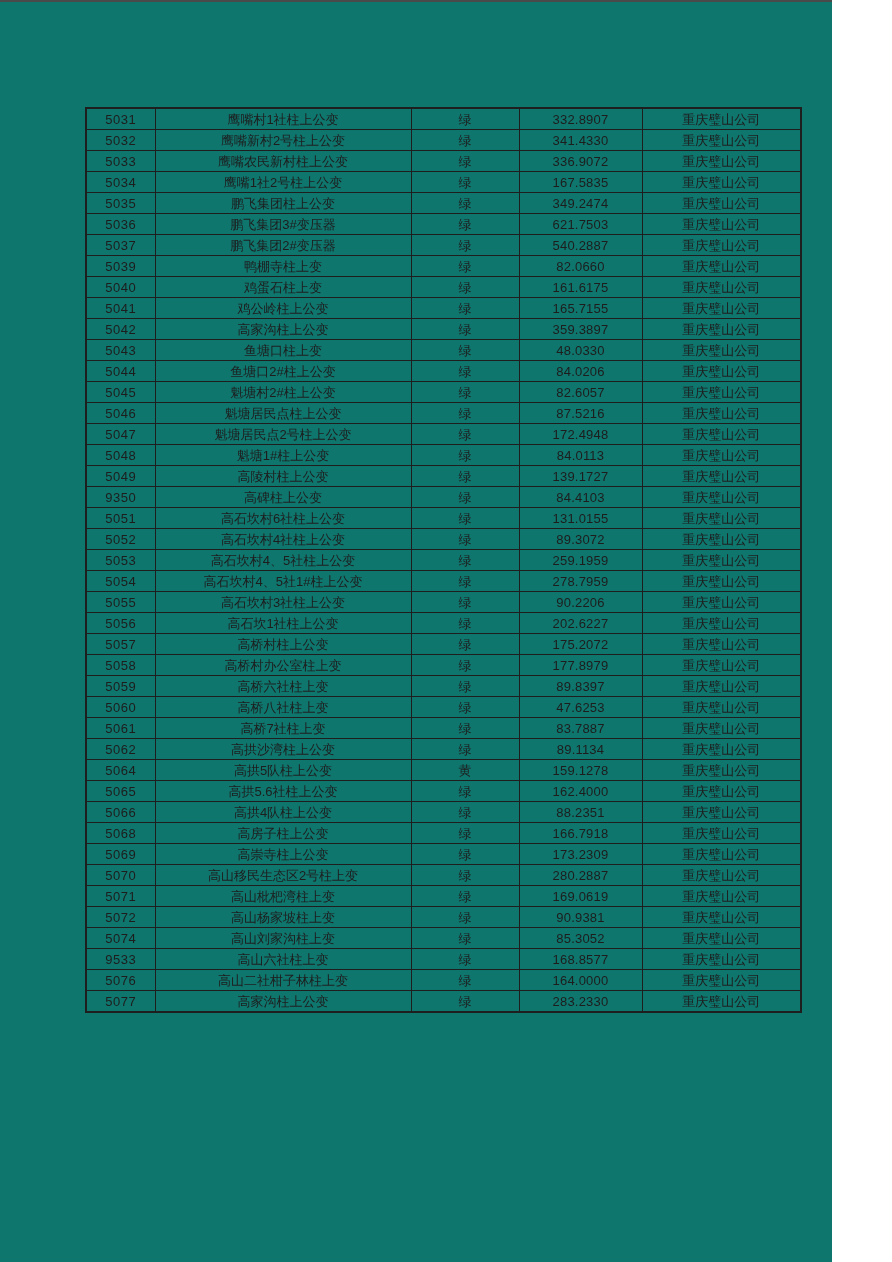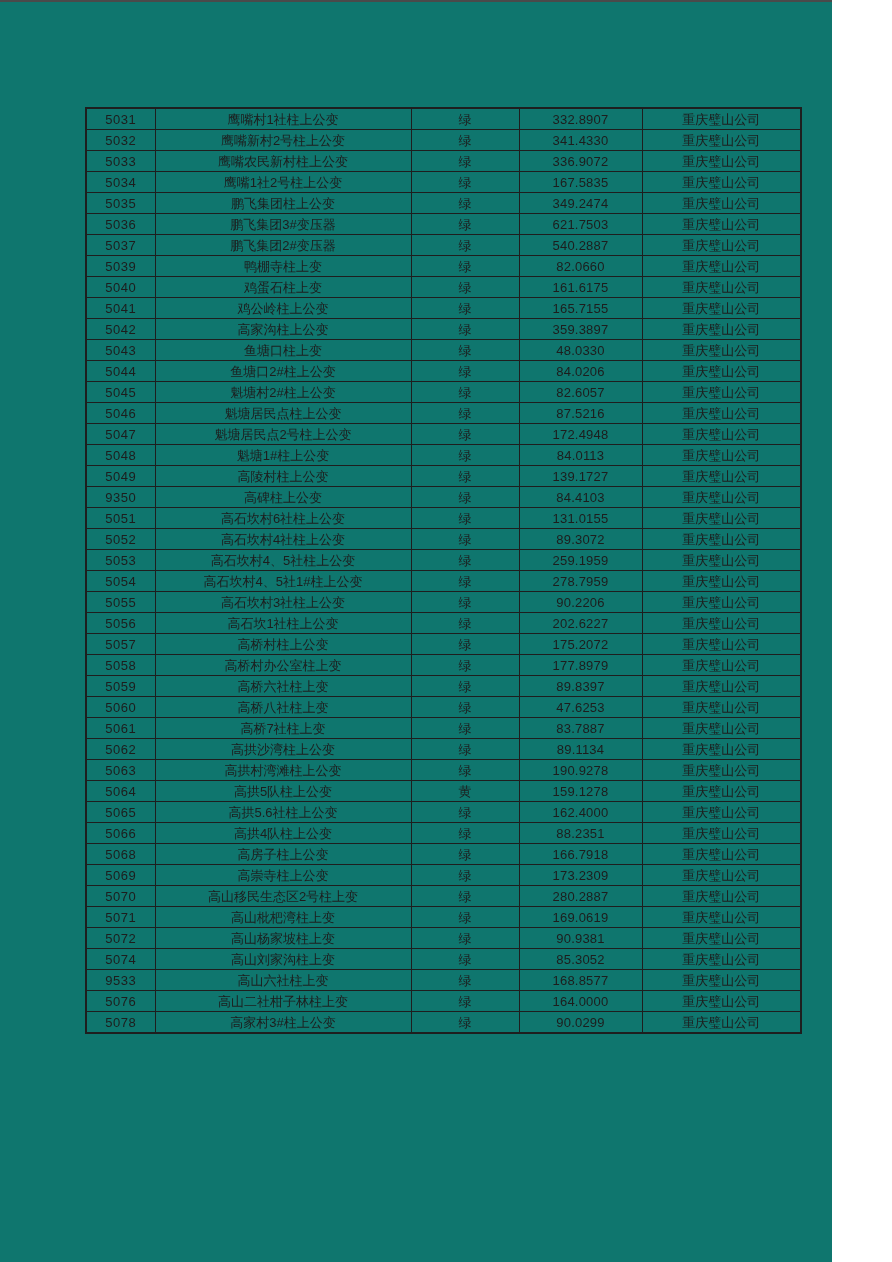--- a/index.html
+++ b/index.html
@@ -306,27 +306,20 @@
   </tr>
 
   <tr>
     <td class="c-id">5062</td>
     <td class="c-name">高拱沙湾柱上公变</td>
     <td class="c-color">绿</td>
     <td class="c-value">89.1134</td>
     <td class="c-company">重庆璧山公司</td>
   </tr>
 
-  <tr>
-    <td class="c-id">5063</td>
-    <td class="c-name">高拱村湾滩柱上公变</td>
-    <td class="c-color">绿</td>
-    <td class="c-value">190.9278</td>
-    <td class="c-company">重庆璧山公司</td>
-  </tr>
 
   <tr>
     <td class="c-id">5064</td>
     <td class="c-name">高拱5队柱上公变</td>
     <td class="c-color">黄</td>
     <td class="c-value">159.1278</td>
     <td class="c-company">重庆璧山公司</td>
   </tr>
 
   <tr>
@@ -404,23 +397,23 @@
   </tr>
 
   <tr>
     <td class="c-id">5076</td>
     <td class="c-name">高山二社柑子林柱上变</td>
     <td class="c-color">绿</td>
     <td class="c-value">164.0000</td>
     <td class="c-company">重庆璧山公司</td>
   </tr>
 
-
-  <tr>
-    <td class="c-id">5078</td>
-    <td class="c-name">高家村3#柱上公变</td>
-    <td class="c-color">绿</td>
-    <td class="c-value">90.0299</td>
-    <td class="c-company">重庆璧山公司</td>
-  </tr>
+  <tr>
+    <td class="c-id">5077</td>
+    <td class="c-name">高家沟柱上公变</td>
+    <td class="c-color">绿</td>
+    <td class="c-value">283.2330</td>
+    <td class="c-company">重庆璧山公司</td>
+  </tr>
+
 </tbody>
   </table>
 </div>
 
 </body></html>

